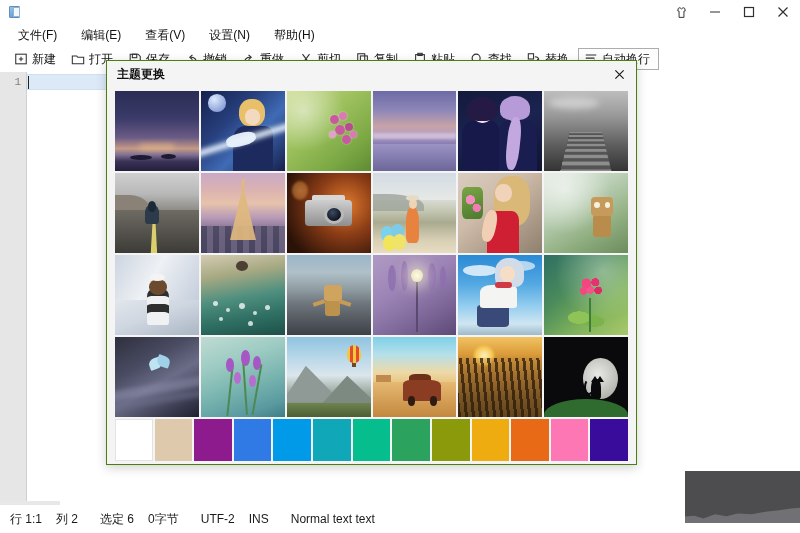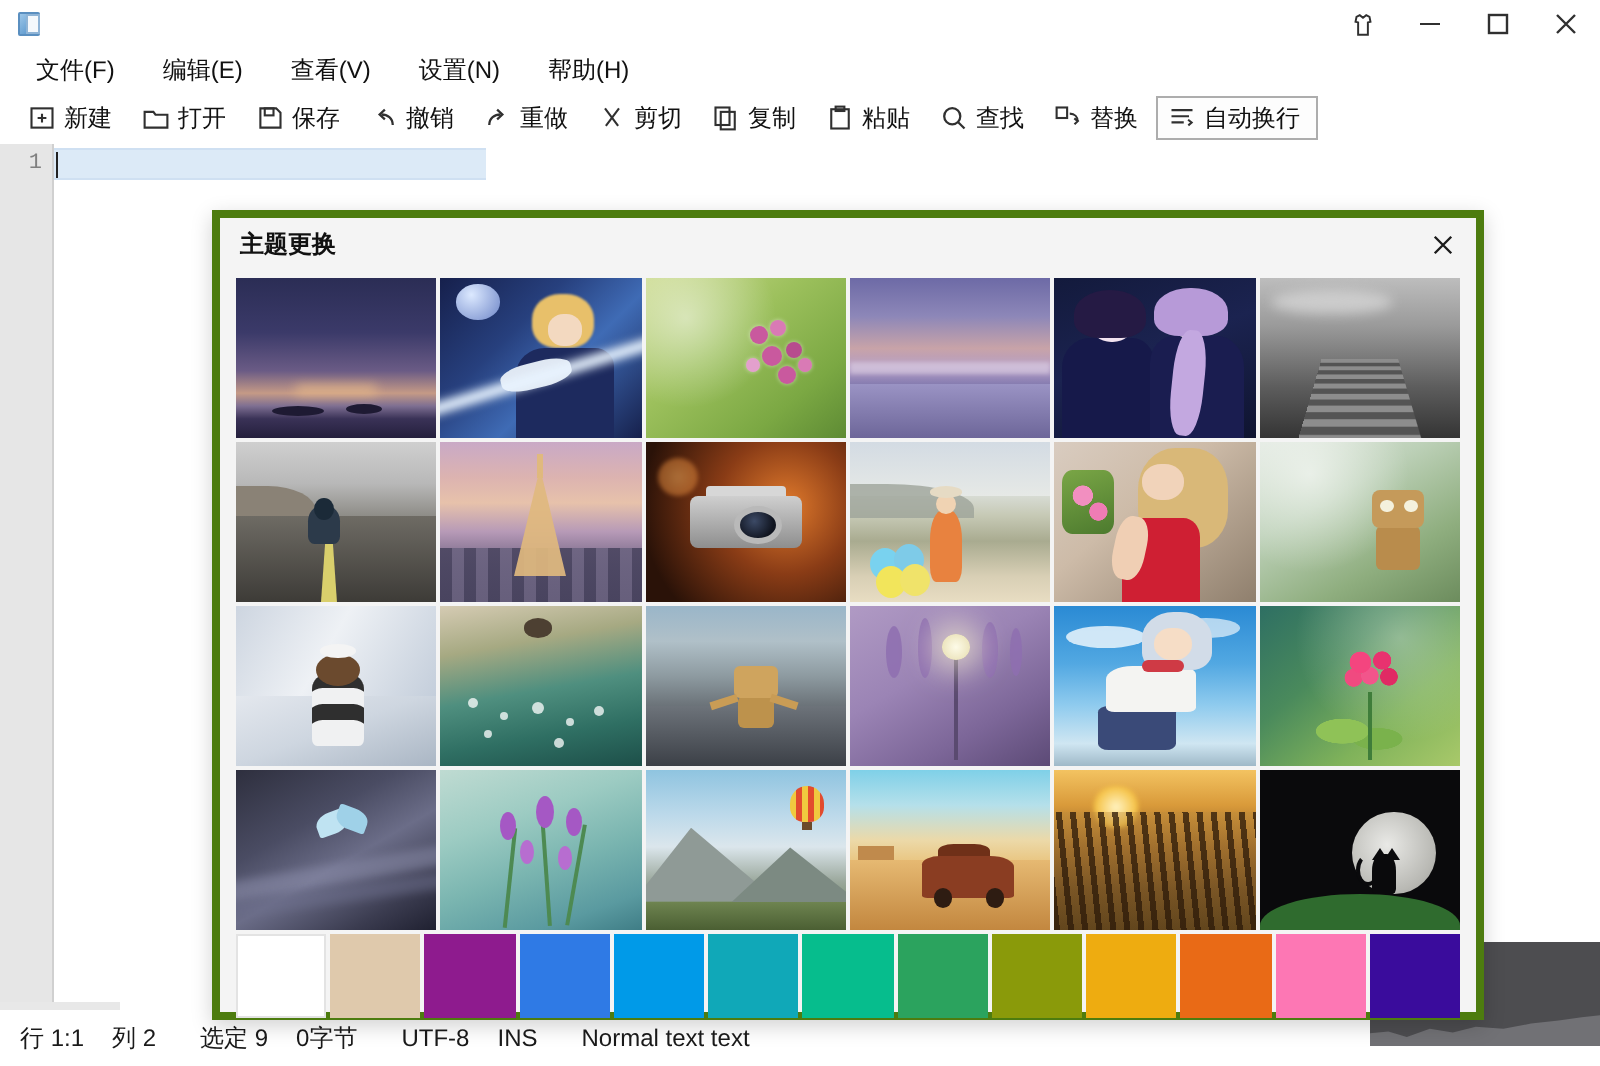--- a/index.html
+++ b/index.html
@@ -114,26 +114,25 @@
     z-index: 5;
   }
   #artifact .lower {
     position:absolute; left:0; bottom:0; width:100%; height:16px;
     background:#717175;
     clip-path: polygon(0 60%, 8% 55%, 16% 72%, 26% 46%, 36% 58%, 46% 40%, 58% 46%, 70% 30%, 82% 20%, 92% 10%, 100% 4%, 100% 100%, 0 100%);
   }
 
   
   #theme-dialog {
-    position:absolute; left:106px; top:60px; width:636px; height:405px;
+    position:absolute; left:106px; top:60px; width:531px; height:405px;
     background:#f4f4f4;
-    border:4px solid #4d7c0f;
+    border:1px solid #4d7c0f;
     box-shadow: 0 3px 10px rgba(0,0,0,0.18);
     z-index: 10;
-    margin-top: 45px;
   }
   #dlg-titlebar {
     height: 26px; display:flex; align-items:center;
     background:#f4f4f4; position:relative;
   }
   #dlg-title {
     font-size:12px; font-weight:bold; color:#111; margin-left:10px;
   }
   #dlg-close {
     position:absolute; right:4px; top:2px; width:26px; height:22px;
@@ -550,23 +549,23 @@
   <div id="textarea-area">
     <div id="current-line"></div>
     <div id="caret"></div>
   </div>
 </div>
 
 <div id="statusbar">
   <div id="sb-topline"></div>
   <span class="sb">行 1:1</span>
   <span class="sb wide">列 2</span>
-  <span class="sb">选定 9</span>
+  <span class="sb">选定 6</span>
   <span class="sb wide">0字节</span>
-  <span class="sb">UTF-8</span>
+  <span class="sb">UTF-2</span>
   <span class="sb wide">INS</span>
   <span class="sb">Normal text text</span>
 </div>
 
 <div id="artifact">
   <div class="lower"></div>
 </div>
 
 <div id="theme-dialog">
   <div id="dlg-titlebar">

